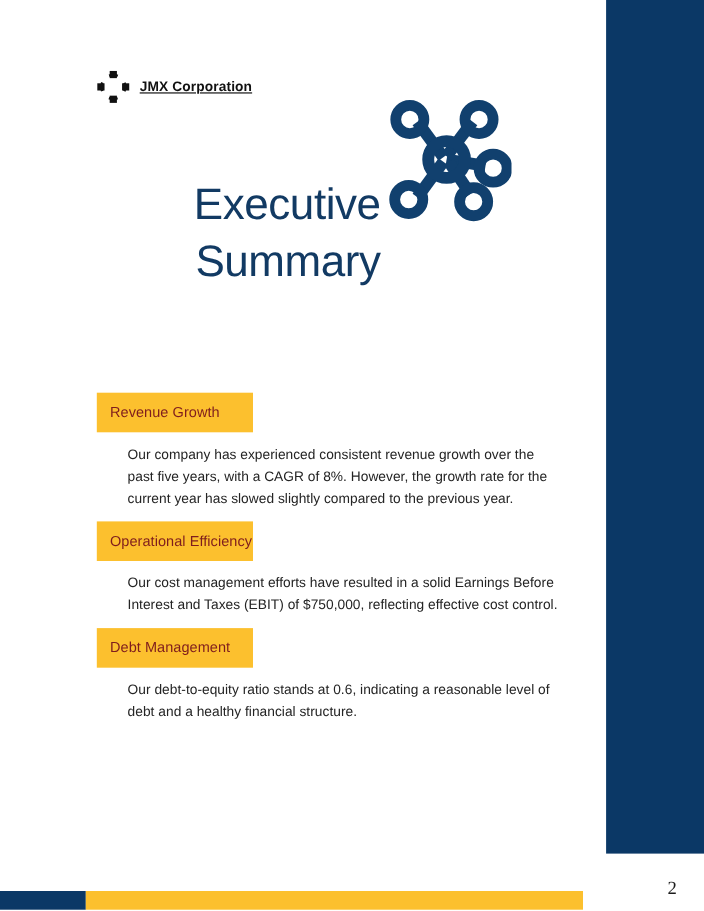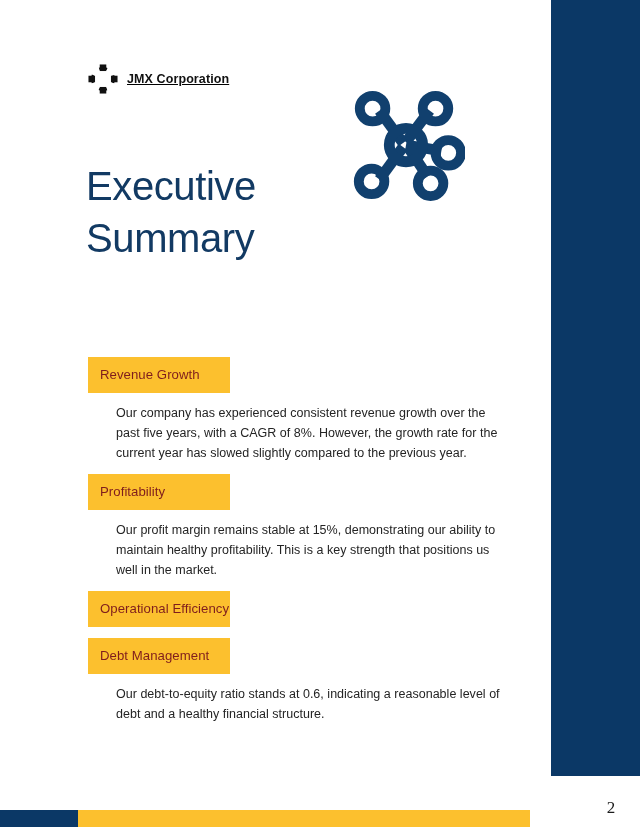--- a/index.html
+++ b/index.html
@@ -97,20 +97,21 @@
   .doc-title {
     position: absolute;
     left: 86px;
     top: 133px;
     width: 260px;
     font-size: 40px;
     line-height: 52px;
     font-weight: 400;
     color: #123a63;
     letter-spacing: -0.4px;
+    text-align: right;
   }
 
   
   .intro {
     position: absolute;
     left: 88px;
     top: 255px;
     width: 404px;
     font-size: 12.7px;
     line-height: 20.2px;
@@ -188,27 +189,24 @@
   <h1 class="doc-title">Executive Summary</h1>
 
 
   <div class="findings">
 
     <div class="finding">
       <span class="finding-heading">Revenue Growth</span>
       <p class="finding-body">Our company has experienced consistent revenue growth over the past five years, with a CAGR of 8%. However, the growth rate for the current year has slowed slightly compared to the previous year.</p>
     </div>
 
-    <div class="finding">
-      <span class="finding-heading">Profitability</span>
-      <p class="finding-body">Our profit margin remains stable at 15%, demonstrating our ability to maintain healthy profitability. This is a key strength that positions us well in the market.</p>
-    </div>
 
     <div class="finding">
       <span class="finding-heading">Operational Efficiency</span>
+      <p class="finding-body">Our cost management efforts have resulted in a solid Earnings Before Interest and Taxes (EBIT) of $750,000, reflecting effective cost control.</p>
     </div>
 
     <div class="finding">
       <span class="finding-heading">Debt Management</span>
       <p class="finding-body">Our debt-to-equity ratio stands at 0.6, indicating a reasonable level of debt and a healthy financial structure.</p>
     </div>
 
   </div>
 
   <div class="footer-bar-navy"></div>

